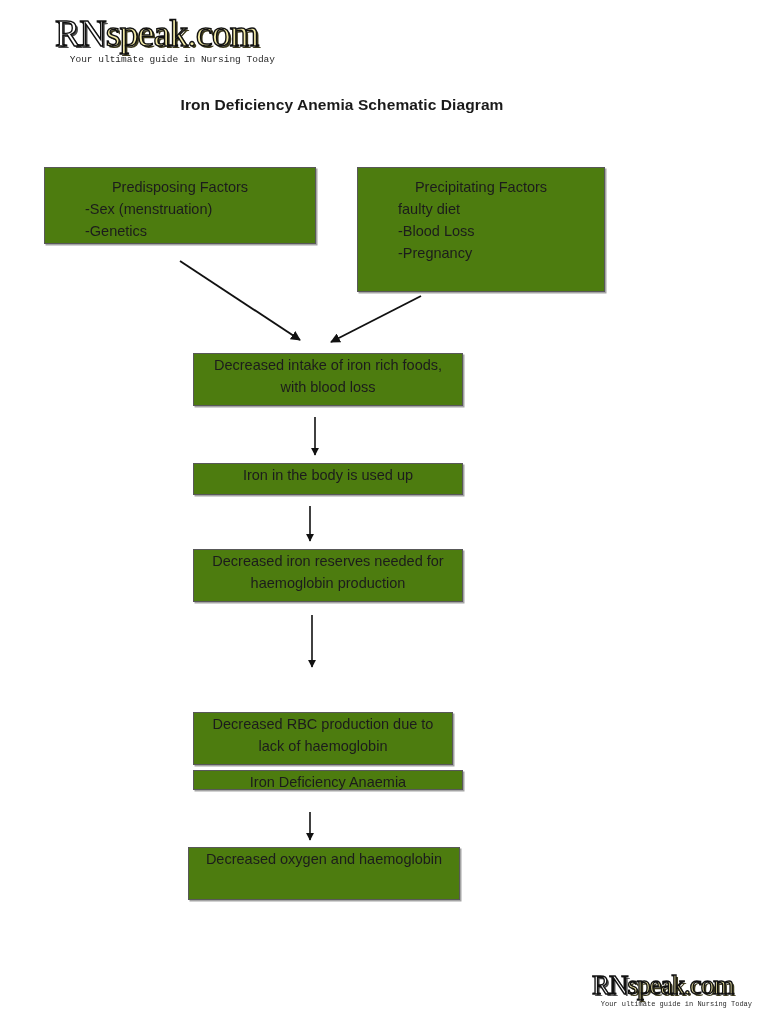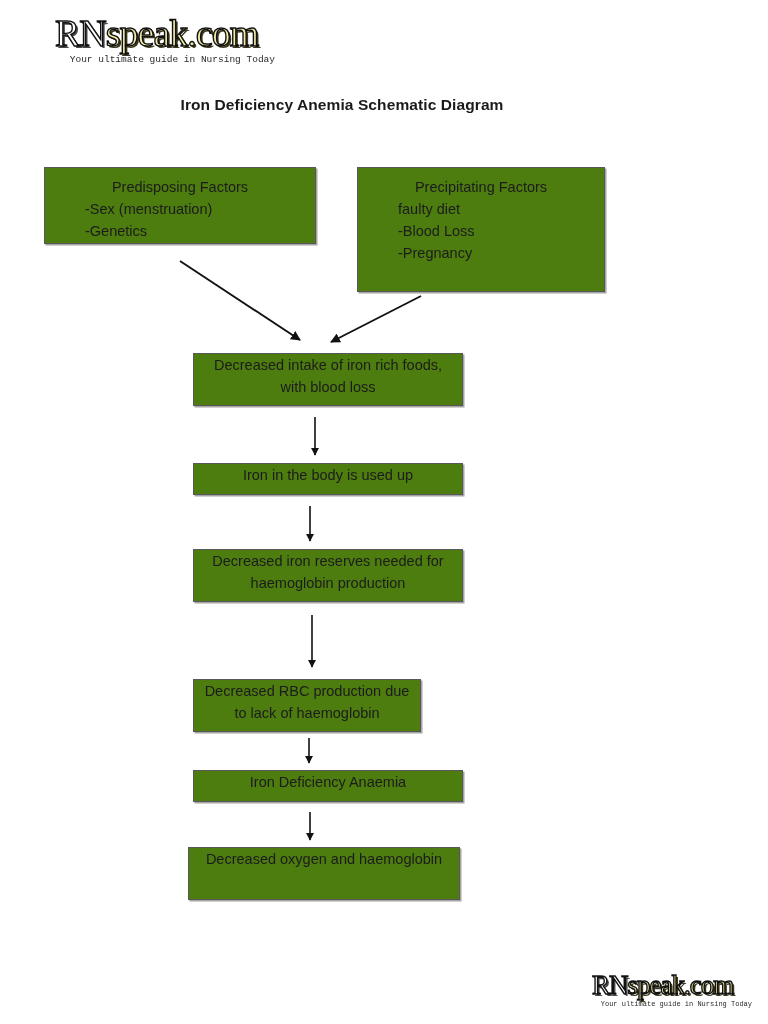--- a/index.html
+++ b/index.html
@@ -120,22 +120,22 @@
     left: 44px;  top: 167px;  width: 272px; height: 77px;
     padding: 8px 12px 0 12px;
   }
   #node-precipitating {
     left: 357px; top: 167px;  width: 248px; height: 125px;
     padding: 8px 12px 0 12px;
   }
   #node-decreased-intake { left: 193px; top: 353px; width: 270px; height: 53px; }
   #node-iron-used-up     { left: 193px; top: 463px; width: 270px; height: 32px; }
   #node-iron-reserves    { left: 193px; top: 549px; width: 270px; height: 53px; }
-  #node-rbc-production   { left: 193px; top: 679px; width: 228px; height: 53px; }
-  #node-ida              { left: 193px; top: 770px; width: 270px; height: 32px; }
+  #node-rbc-production   { left: 193px; top: 712px; width: 260px; height: 53px; }
+  #node-ida              { left: 193px; top: 770px; width: 270px; height: 20px; }
   #node-decreased-oxygen { left: 188px; top: 847px; width: 272px; height: 53px; }
 
   
   #arrows {
     position: absolute;
     left: 0; top: 0;
     width: 768px; height: 1024px;
     pointer-events: none;
   }
 </style>

